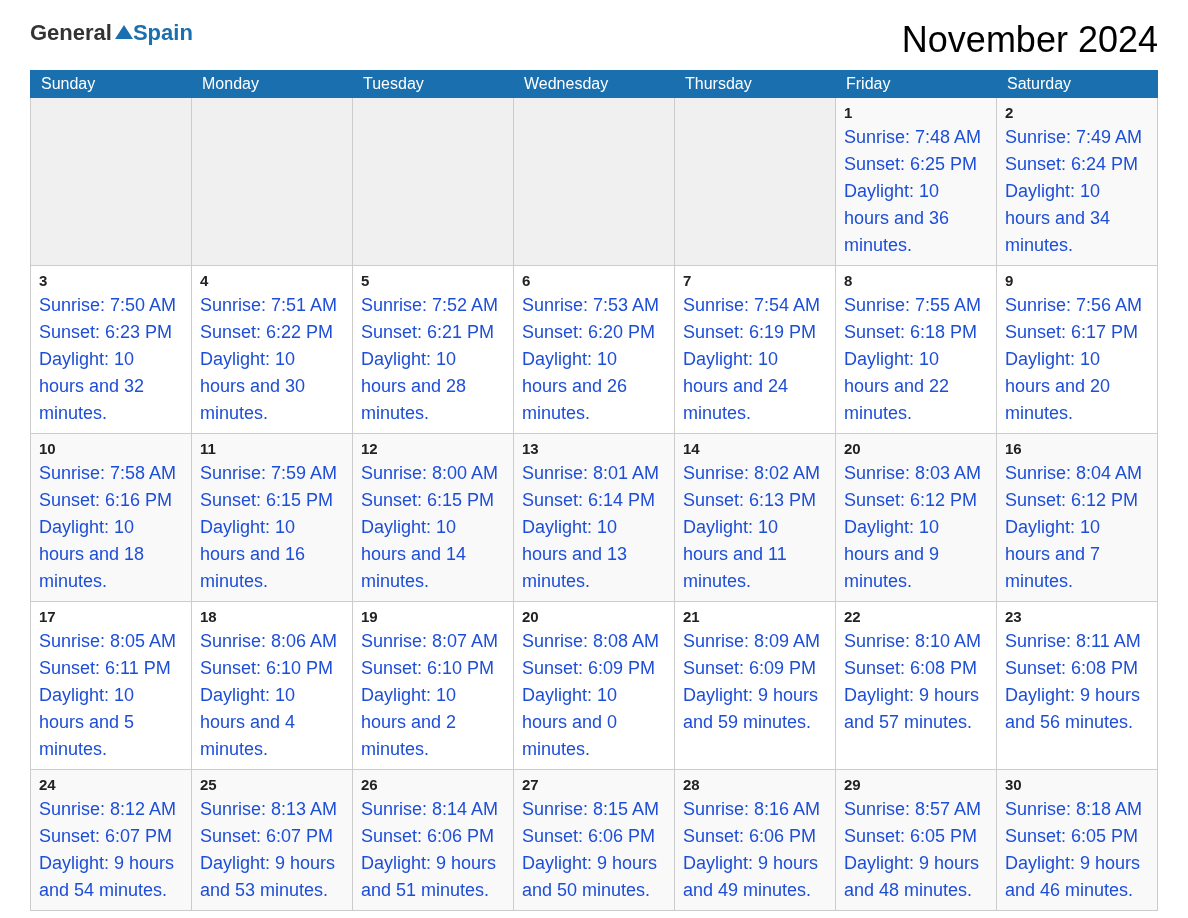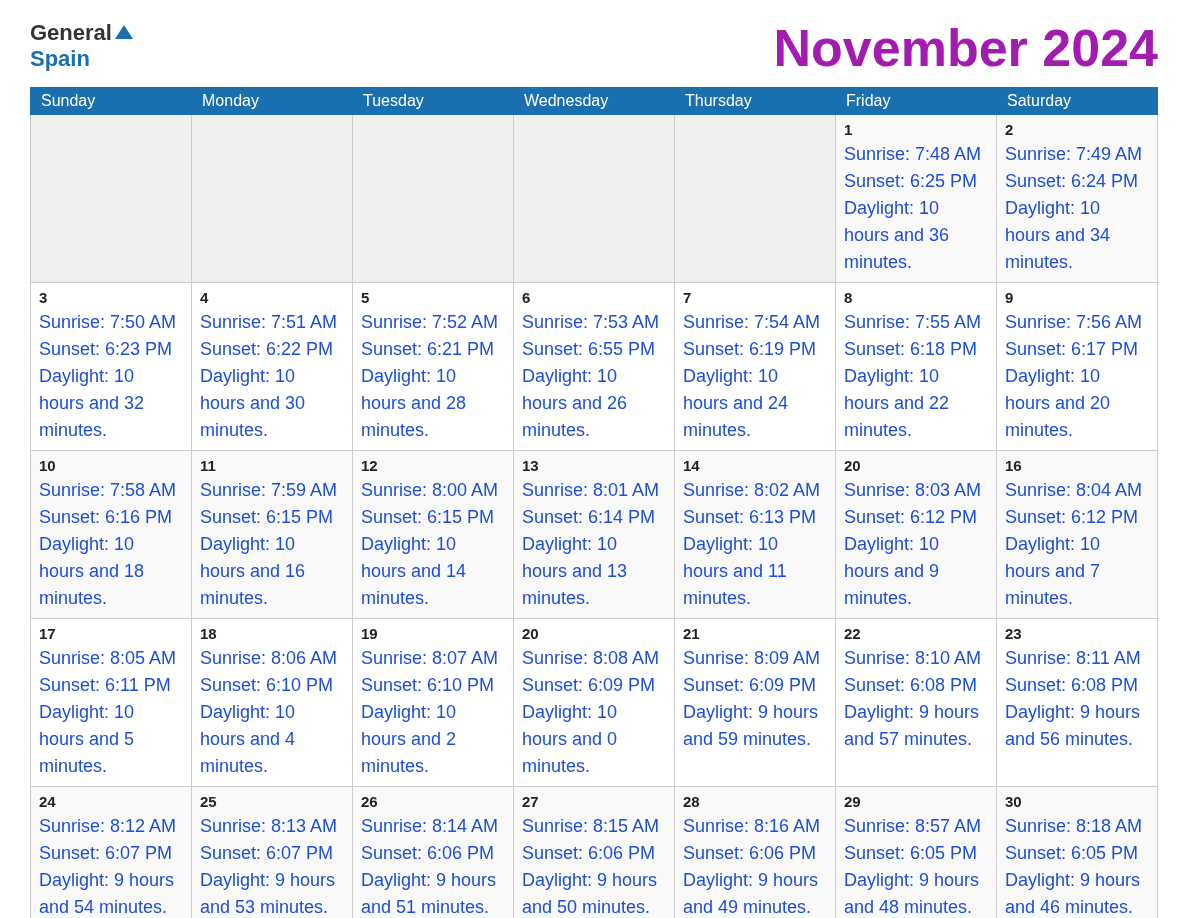--- a/index.html
+++ b/index.html
@@ -23,23 +23,23 @@
     }
     .logo-text-blue {
       font-size: 22px;
       font-weight: bold;
       color: #1a6faf;
     }
     .title-block {
       text-align: right;
     }
     .month-title {
-      font-size: 52px;
-      font-weight: bold;
-      color: #a21caf;
+      font-size: 36px;
+      font-weight: normal;
+      color: #000000;
       line-height: 1.1;
     }
     .location-title {
       font-size: 20px;
       color: #444;
       margin-top: 4px;
     }
     .calendar {
       width: 100%;
       border-collapse: collapse;
@@ -77,21 +77,20 @@
     .calendar tbody tr td .day-info {
       font-size: 18px;
       color: #1d4ed8;
       line-height: 1.5;
     }
     .calendar tbody tr td.empty {
       background: #f0f0f0;
     }
     .logo-wrapper {
       display: flex;
-      flex-direction: column;
       align-items: flex-start;
     }
     .logo-line1 {
       display: flex;
       align-items: center;
     }
     .logo-triangle {
       display: inline-block;
       width: 0;
       height: 0;
@@ -167,21 +166,21 @@
         </td>
         <td>
           <span class="day-num">5</span>
           <div class="day-info">Sunrise: 7:52 AM
 Sunset: 6:21 PM
 Daylight: 10 hours and 28 minutes.</div>
         </td>
         <td>
           <span class="day-num">6</span>
           <div class="day-info">Sunrise: 7:53 AM
-Sunset: 6:55 PM
+Sunset: 6:20 PM
 Daylight: 10 hours and 26 minutes.</div>
         </td>
         <td>
           <span class="day-num">7</span>
           <div class="day-info">Sunrise: 7:54 AM
 Sunset: 6:19 PM
 Daylight: 10 hours and 24 minutes.</div>
         </td>
         <td>
           <span class="day-num">8</span>

